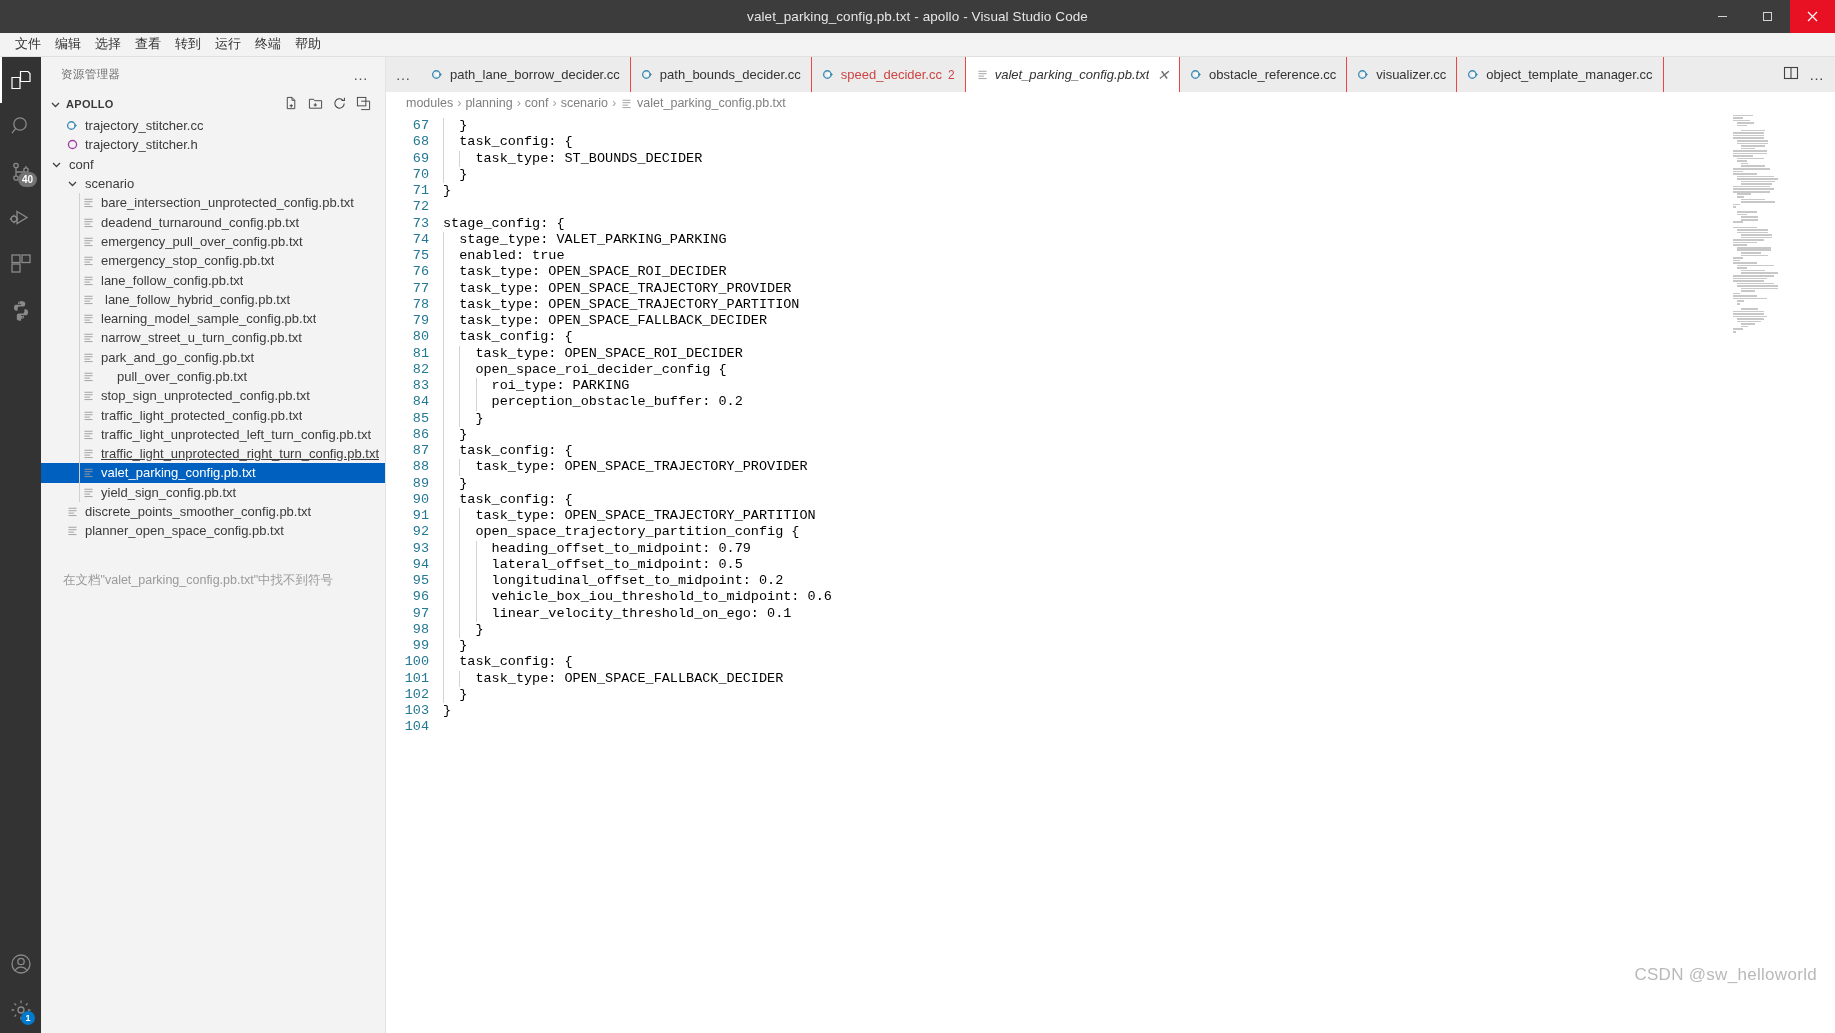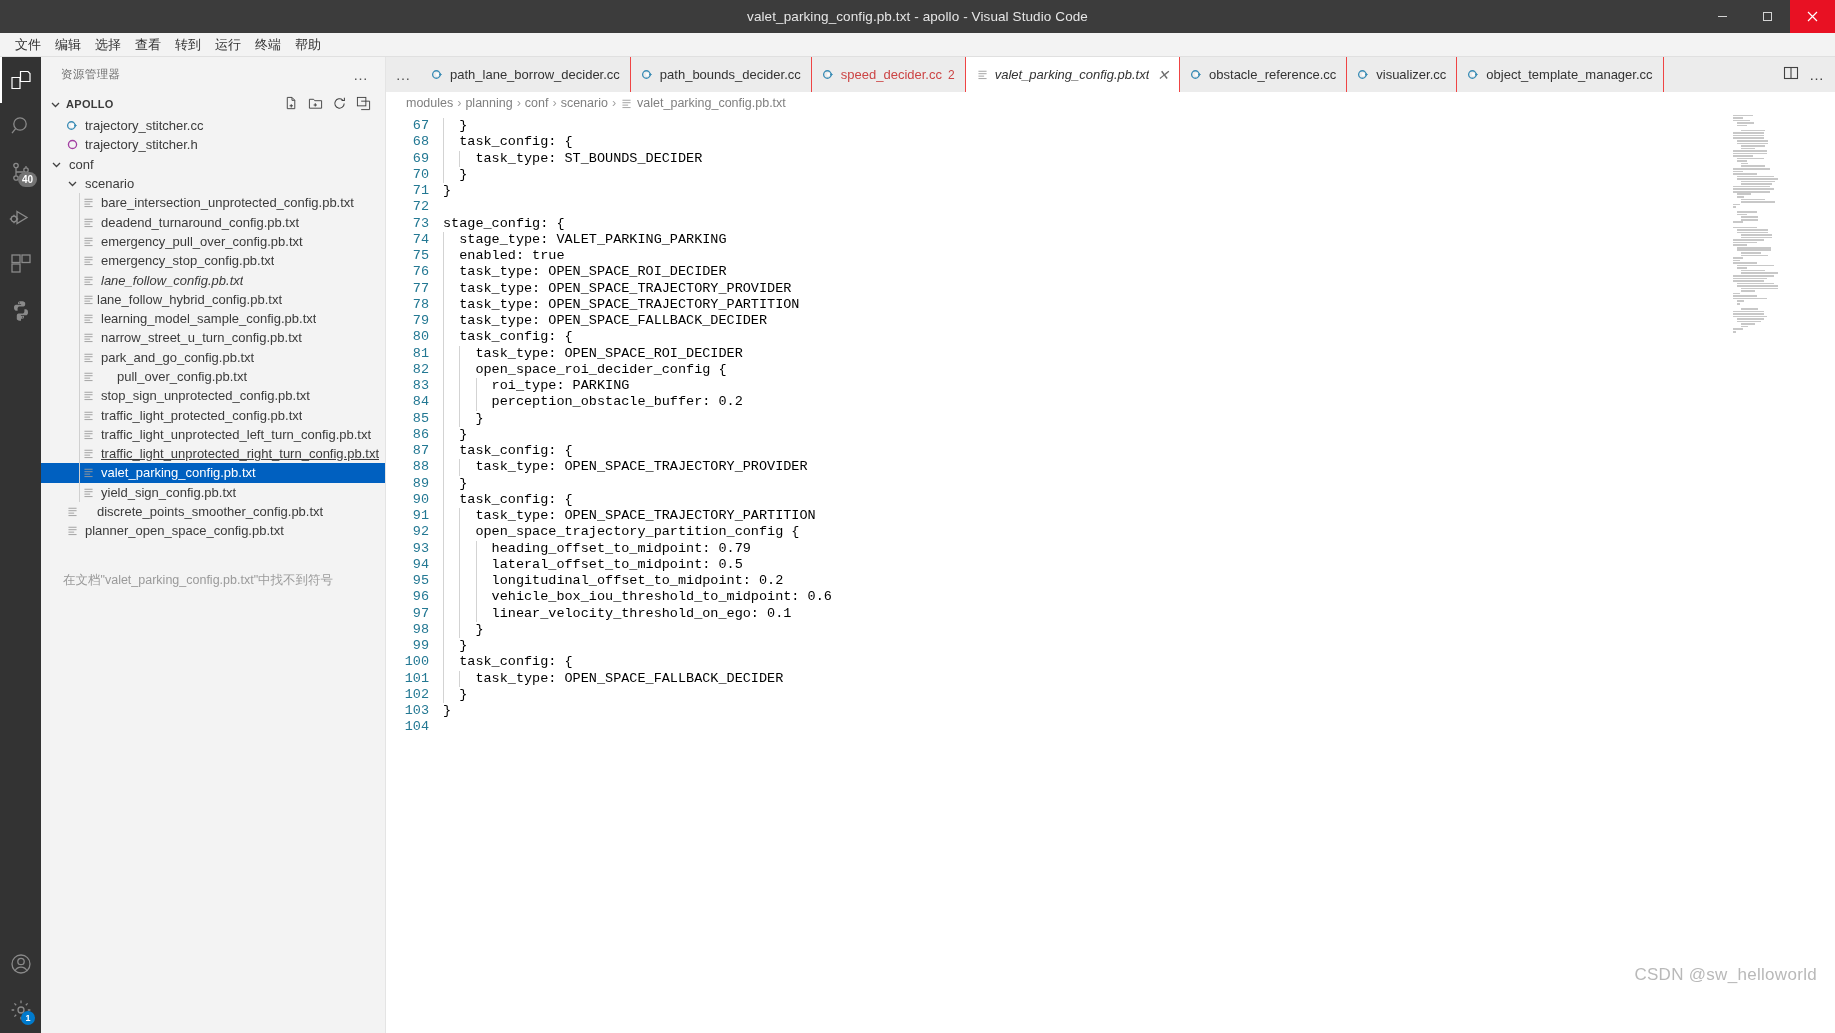--- a/index.html
+++ b/index.html
@@ -23,21 +23,21 @@
   .winbtn {
     width: 45px; height: 33px; display: flex; align-items: center; justify-content: center;
     color: #d4d4d4; font-size: 13px;
   }
   .winbtn.close { background: #e81123; color: #fff; }
   .winbtn svg { display:block; }
 
   
   .menubar {
     height: 24px; background: #f3f3f3; border-bottom: 1px solid #e0e0e0;
-    display: flex; align-items: center; padding-left: 8px; flex: none;
+    display: flex; padding-left: 8px; flex: none;
   }
   .menuitem {
     padding: 2px 7px; font-size: 13px; color: #333333; line-height: 18px;
     white-space: nowrap;
   }
 
   
   .bodyrow { flex: 1; display: flex; min-height: 0; }
 
   
@@ -384,30 +384,30 @@
             </span>
             <span class="lbl" style="margin-left: 4px;">emergency_stop_config.pb.txt</span>
           </div>
           <div class="trow">
             <span class="guide" style="left: 38px;"></span>
             <span class="ic" style="margin-left: 38px;">
               <svg width="13" height="13" viewBox="0 0 16 16" stroke="#9a9a9a" stroke-width="1.1">
                 <path d="M3 4h10M3 7h10M3 10h7M3 13h10"></path>
               </svg>
             </span>
-            <span class="lbl" style="margin-left: 4px; font-style: italic;">lane_follow_config.pb.txt</span>
-          </div>
-          <div class="trow">
-            <span class="guide" style="left: 38px;"></span>
-            <span class="ic" style="margin-left: 38px;">
-              <svg width="13" height="13" viewBox="0 0 16 16" stroke="#9a9a9a" stroke-width="1.1">
-                <path d="M3 4h10M3 7h10M3 10h7M3 13h10"></path>
-              </svg>
-            </span>
-            <span class="lbl" style="margin-left: 0;">lane_follow_hybrid_config.pb.txt</span>
+            <span class="lbl" style="margin-left: 4px;">lane_follow_config.pb.txt</span>
+          </div>
+          <div class="trow">
+            <span class="guide" style="left: 38px;"></span>
+            <span class="ic" style="margin-left: 38px;">
+              <svg width="13" height="13" viewBox="0 0 16 16" stroke="#9a9a9a" stroke-width="1.1">
+                <path d="M3 4h10M3 7h10M3 10h7M3 13h10"></path>
+              </svg>
+            </span>
+            <span class="lbl" style="margin-left: 8px;">lane_follow_hybrid_config.pb.txt</span>
           </div>
           <div class="trow">
             <span class="guide" style="left: 38px;"></span>
             <span class="ic" style="margin-left: 38px;">
               <svg width="13" height="13" viewBox="0 0 16 16" stroke="#9a9a9a" stroke-width="1.1">
                 <path d="M3 4h10M3 7h10M3 10h7M3 13h10"></path>
               </svg>
             </span>
             <span class="lbl" style="margin-left: 4px;">learning_model_sample_config.pb.txt</span>
           </div>
@@ -491,21 +491,21 @@
               </svg>
             </span>
             <span class="lbl" style="margin-left: 4px;">yield_sign_config.pb.txt</span>
           </div>
           <div class="trow">
             <span class="ic" style="margin-left: 22px;">
               <svg width="13" height="13" viewBox="0 0 16 16" stroke="#9a9a9a" stroke-width="1.1">
                 <path d="M3 4h10M3 7h10M3 10h7M3 13h10"></path>
               </svg>
             </span>
-            <span class="lbl" style="margin-left: 16px;">discrete_points_smoother_config.pb.txt</span>
+            <span class="lbl" style="margin-left: 4px;">discrete_points_smoother_config.pb.txt</span>
           </div>
           <div class="trow">
             <span class="ic" style="margin-left: 22px;">
               <svg width="13" height="13" viewBox="0 0 16 16" stroke="#9a9a9a" stroke-width="1.1">
                 <path d="M3 4h10M3 7h10M3 10h7M3 13h10"></path>
               </svg>
             </span>
             <span class="lbl" style="margin-left: 4px;">planner_open_space_config.pb.txt</span>
           </div>
         </div>

